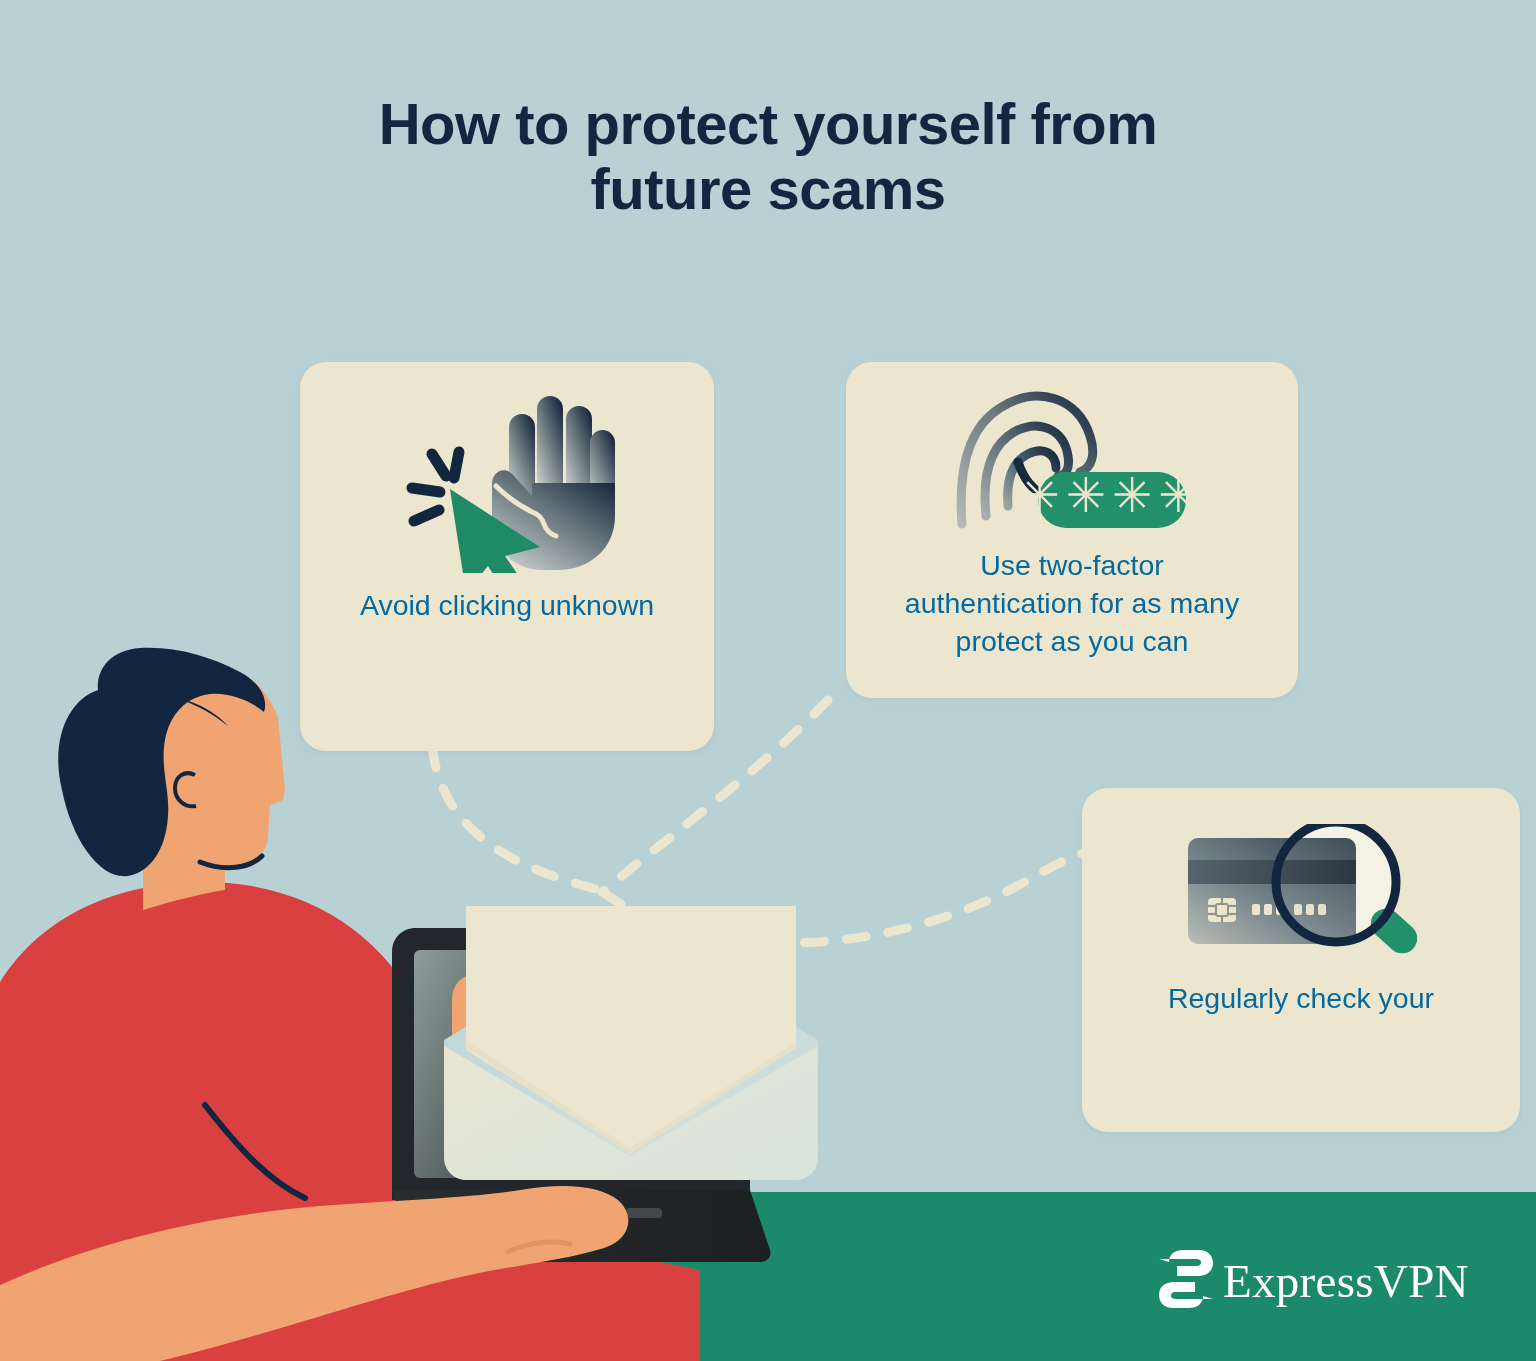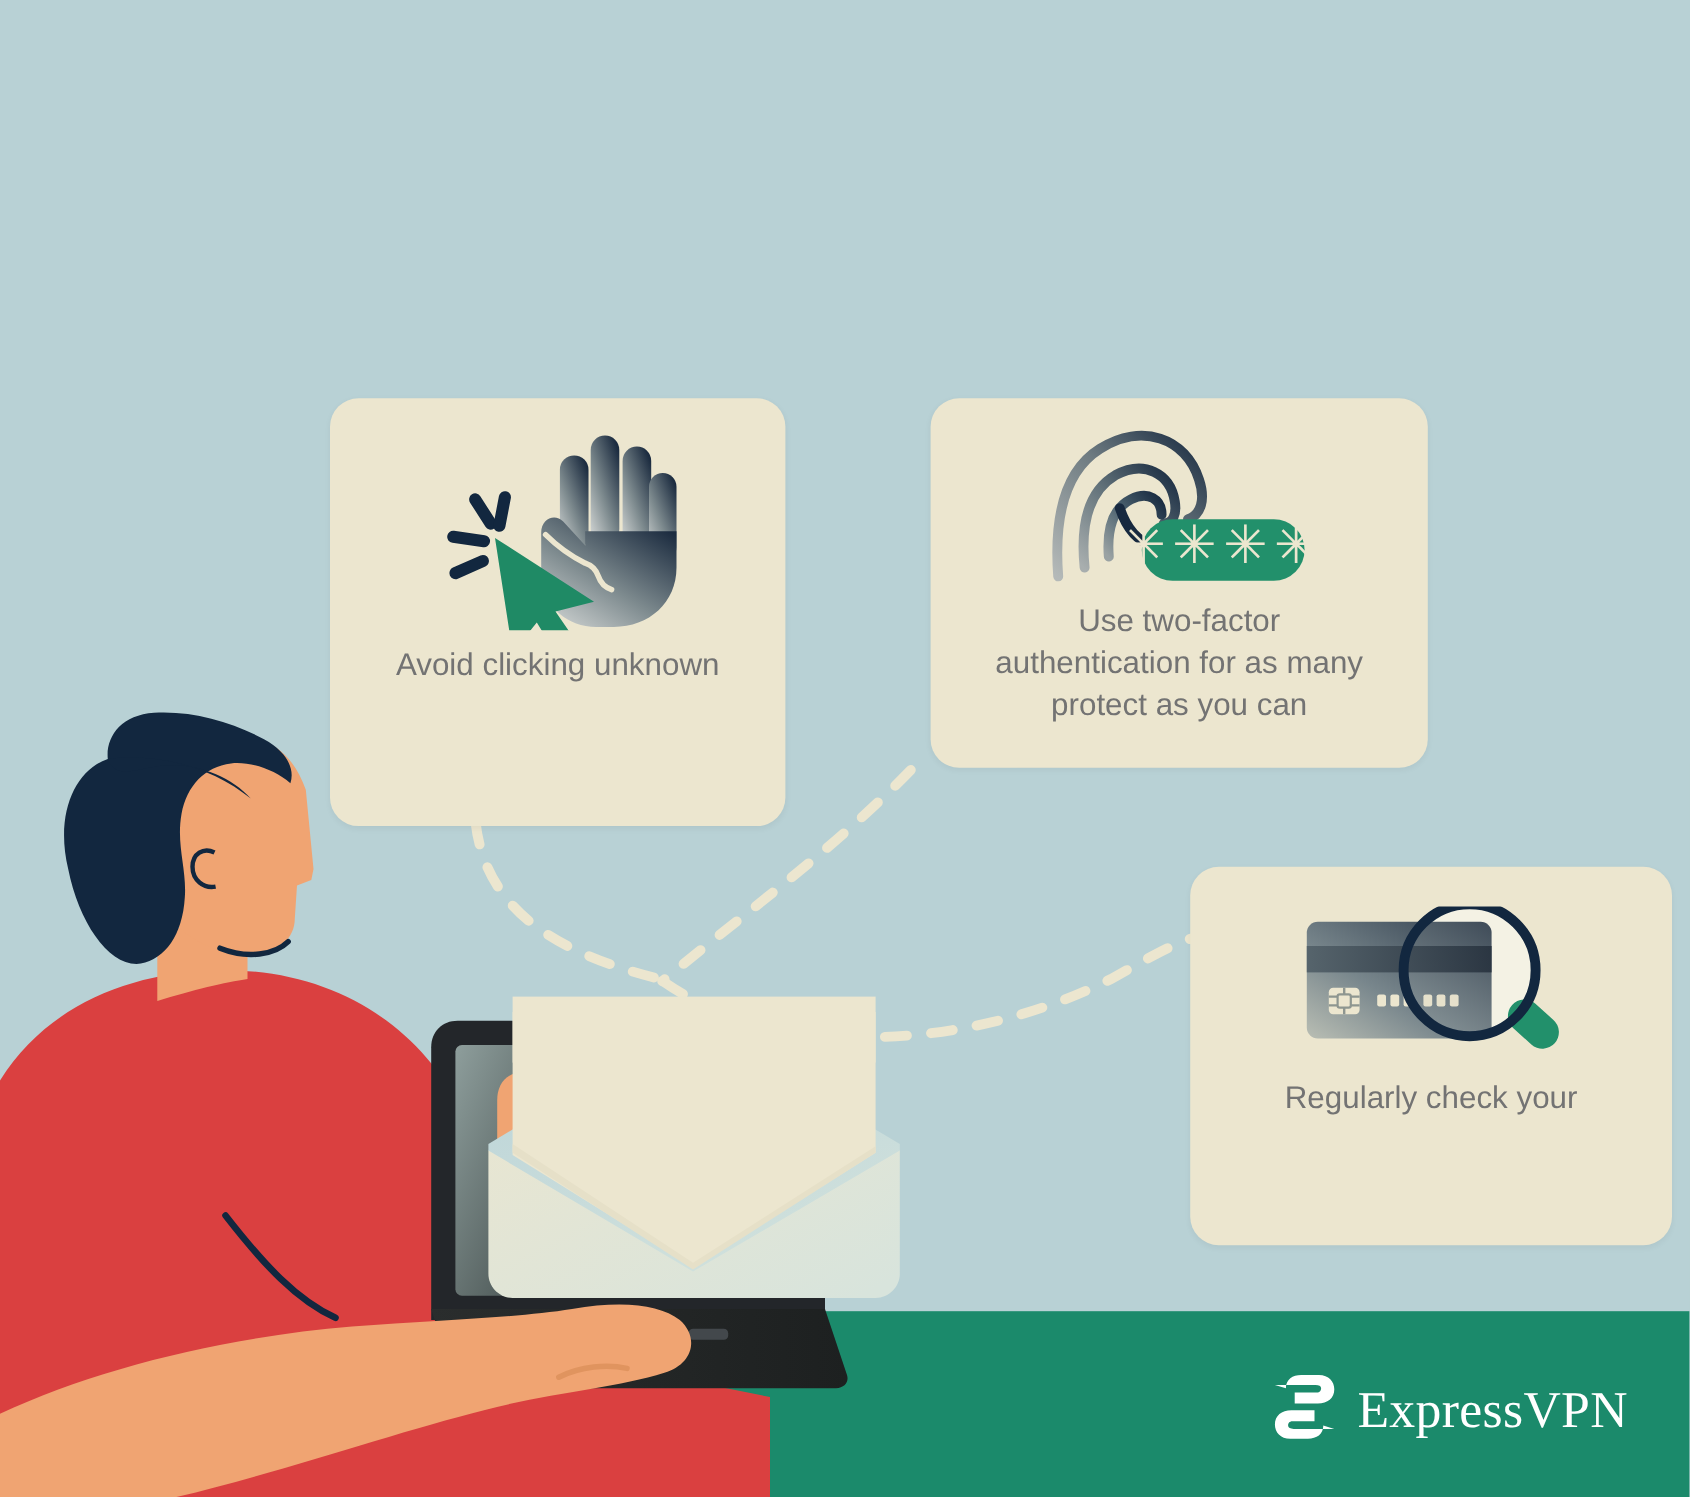--- a/index.html
+++ b/index.html
@@ -34,50 +34,54 @@
     border-radius:26px;
     display:flex; flex-direction:column;
     align-items:center;
     box-shadow:0 2px 6px rgba(0,0,0,0.05);
   }
   .card-icon { display:flex; align-items:center; justify-content:center; }
   .card-text {
     text-align:center;
     font-size:28.5px;
     line-height:1.33;
-    color:#737373;
+    color:#0369a1;
     padding:0 18px;
   }
   #card1 { left:300px; top:362px; width:414px; height:389px; padding-top:26px; }
   #card1 .card-text { margin-top:14px; }
   #card2 { left:846px; top:362px; width:452px; height:336px; padding-top:22px; }
   #card2 .card-text { margin-top:8px; }
   #card3 { left:1082px; top:788px; width:438px; height:344px; padding-top:36px; }
   #card3 .card-text { margin-top:16px; }
 
   
   .logo {
     position:absolute; left:1155px; top:1248px;
-    display:flex; align-items:center; gap:17px;
+    display:flex; align-items:center; gap:6px;
   }
   .logo-word {
     font-family:"Liberation Serif", serif;
     font-size:47px; color:#ffffff; letter-spacing:0.3px;
   }
 
   
   .layer { position:absolute; inset:0; pointer-events:none; }
 </style>
 </head>
 <body>
 
 <div id="stage">
 
   <div class="floor"></div>
 
+  <div class="title">
+    <span>How to protect yourself from</span><br>
+    <span>future scams</span>
+  </div>
 
   <svg class="layer" viewBox="0 0 1536 1361">
     <g fill="none" stroke="#ece6cf" stroke-width="9" stroke-linecap="round" stroke-dasharray="20 22">
       <path d="M432 706 C 424 800, 470 858, 600 890"></path>
       <path d="M828 700 C 760 770, 690 820, 602 892"></path>
       <path d="M604 893 C 700 960, 870 960, 1010 890 C 1060 862, 1080 850, 1110 848"></path>
     </g>
   </svg>
 
   <svg class="layer" viewBox="0 0 1536 1361">

